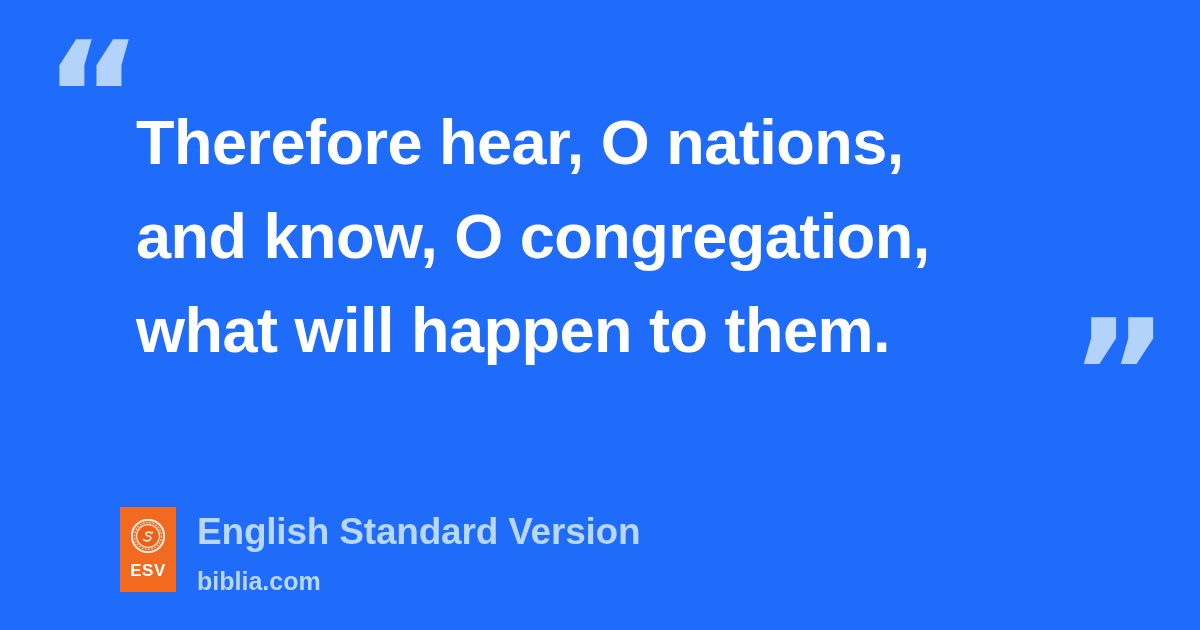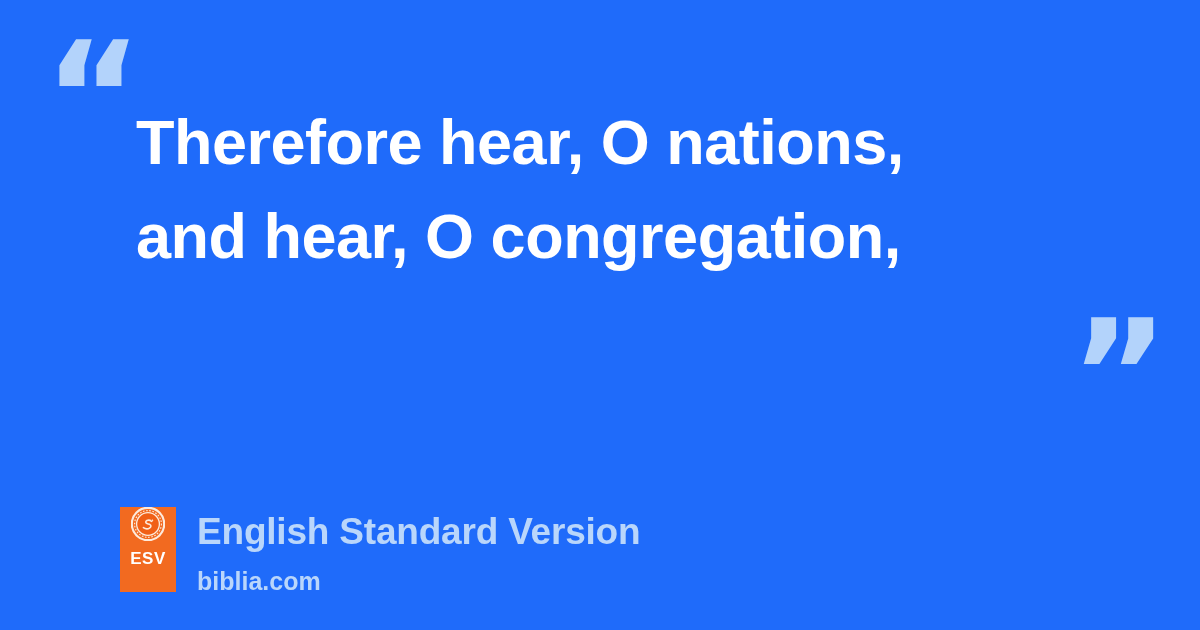--- a/index.html
+++ b/index.html
@@ -71,21 +71,21 @@
 
   .logo-badge {
     width: 56px;
     height: 85px;
     background: #f26a20;
     display: flex;
     flex-direction: column;
     align-items: center;
     justify-content: flex-start;
     flex: 0 0 auto;
-    padding-top: 0;
+    padding-top: 12px;
     box-sizing: border-box;
   }
   .logo-seal {
     width: 34px;
     height: 34px;
     display: block;
   }
   .logo-abbr {
     margin-top: 9px;
     color: #ffffff;
@@ -121,21 +121,22 @@
 </style>
 </head>
 <body>
 
 <div class="card">
 
   <div class="quote-mark quote-open">“</div>
 
   <div class="verse">
     <div class="verse-line">Therefore hear, O nations,</div>
-    <div class="verse-line">and hear, O congregation,</div>
+    <div class="verse-line">and know, O congregation,</div>
+    <div class="verse-line">what will happen to them.</div>
   </div>
 
   <div class="quote-mark quote-close">”</div>
 
   <div class="footer">
 
     <div class="logo-badge">
       <span>
         <svg class="logo-seal" viewBox="0 0 34 34" xmlns="http://www.w3.org/2000/svg" aria-hidden="true">
           <circle cx="17" cy="17" r="16.2" fill="none" stroke="#fdeadc" stroke-width="2.2"></circle>

